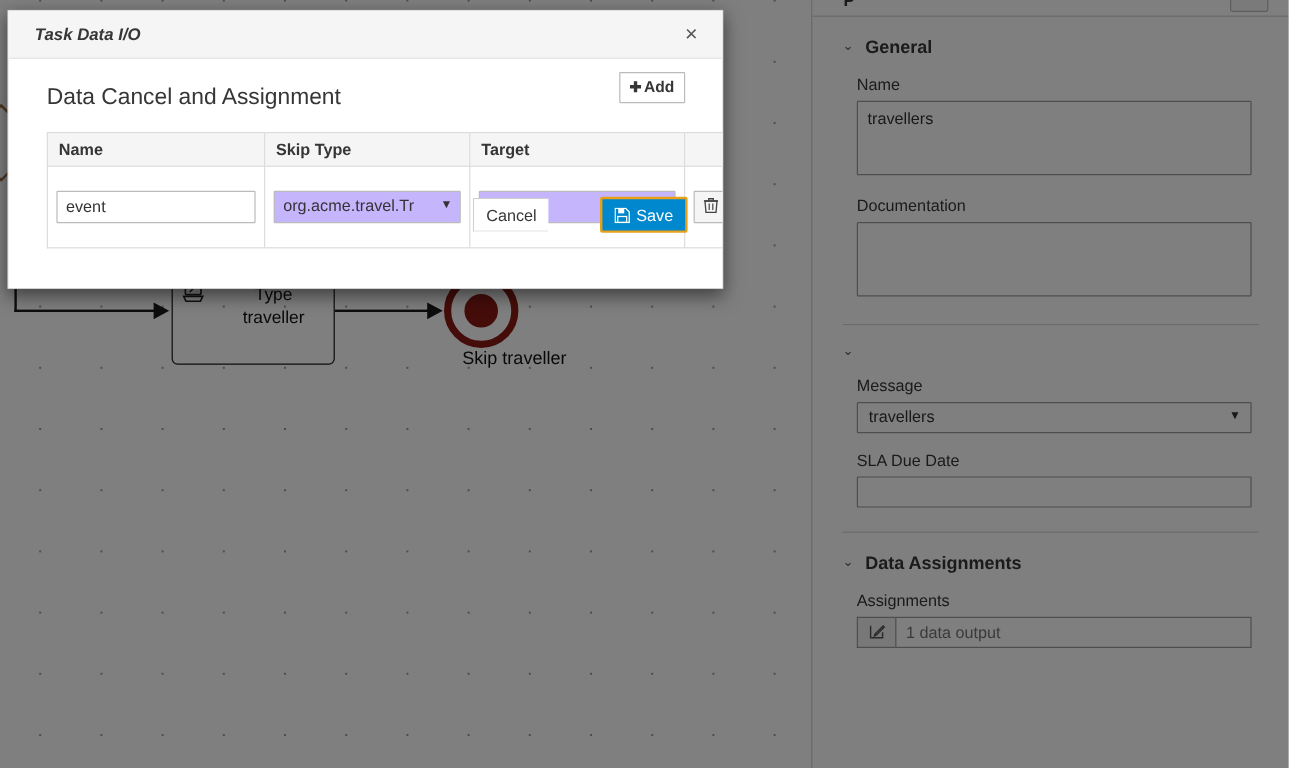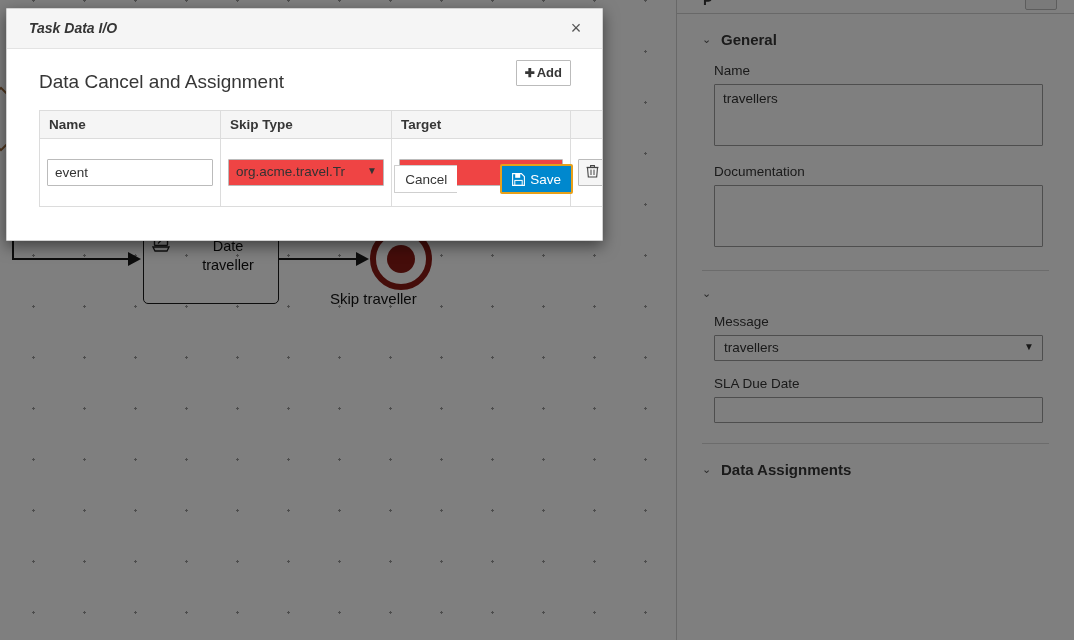--- a/index.html
+++ b/index.html
@@ -78,21 +78,21 @@
     position: absolute;
     left: 17px; top: 17px;
     width: 28px; height: 28px;
     border-radius: 50%;
     background: #8b1a14;
   }
   #end-event-label {
     position: absolute;
     left: 330px; top: 290px;
     width: 142px;
-    text-align: left;
+    text-align: right;
     font-size: 15px;
     color: #111;
   }
 
   
   #gateway-partial {
     left: -26px; top: 92px;
     width: 50px; height: 52px;
   }
   #gateway-partial .diamond {
@@ -386,21 +386,21 @@
     outline: none;
     background: #fff;
   }
   .cell-select {
     position: relative;
     width: 100%;
     height: 27px;
     border: 1px solid #bbbbbb;
     border-radius: 1px;
     box-sizing: border-box;
-    background: #ef4444;
+    background: #c4b5fd;
     overflow: hidden;
   }
   .cell-select .cs-val {
     position: absolute;
     left: 7px; top: 4px;
     right: 18px;
     font-size: 13.5px;
     color: #333;
     white-space: nowrap;
     overflow: hidden;
@@ -481,21 +481,21 @@
 
     <div class="bpmn-shape" id="task-skip-traveller">
       <div class="task-icon">
         <svg width="22" height="20" viewBox="0 0 22 20">
           <rect x="2.5" y="1.5" width="13" height="11" rx="1" fill="none" stroke="#222" stroke-width="1.4"></rect>
           <path d="M6 4.5 L9 7.5 L6 10.5" fill="none" stroke="#222" stroke-width="1.2"></path>
           <path d="M1 14 L17 14 L15 18 L3 18 Z" fill="none" stroke="#222" stroke-width="1.3"></path>
         </svg>
       </div>
       <div class="task-label">
-        <span>Date</span><br>
+        <span>Type</span><br>
         <span>traveller</span>
       </div>
     </div>
 
     <div class="connector-line" id="conn-b-h"></div>
     <div class="arrow-head" id="arrow-b"></div>
 
     <div class="bpmn-shape" id="end-event-skip-traveller">
       <div class="ring-outer"></div>
       <div class="dot-inner"></div>
@@ -549,20 +549,34 @@
     </div>
 
     <div class="panel-divider"></div>
 
     <div class="panel-section">
       <div class="section-header">
         <span class="chev">⌄</span>
         <span class="sec-title">Data Assignments</span>
       </div>
 
+      <div class="field-group">
+        <div class="field-label">Assignments</div>
+        <div class="input-with-button">
+          <div class="iwb-btn">
+            <span>
+              <svg width="14" height="14" viewBox="0 0 14 14">
+                <path d="M1.5 2.5 L1.5 12.5 L11.5 12.5 L11.5 7.8" fill="none" stroke="#555" stroke-width="1.2"></path>
+                <path d="M5.2 9.3 L11.9 2.6 L12.9 3.6 L6.2 10.3 L4.7 10.8 Z" fill="none" stroke="#555" stroke-width="1.2"></path>
+              </svg>
+            </span>
+          </div>
+          <input class="iwb-input" type="text" placeholder="1 data output" style="">
+        </div>
+      </div>
     </div>
   </div>
 
   <div id="modal-backdrop"></div>
 
   <div id="modal-dialog">
 
     <div id="modal-header">
       <div class="m-title">Task Data I/O</div>
       <button class="m-close">×</button>

